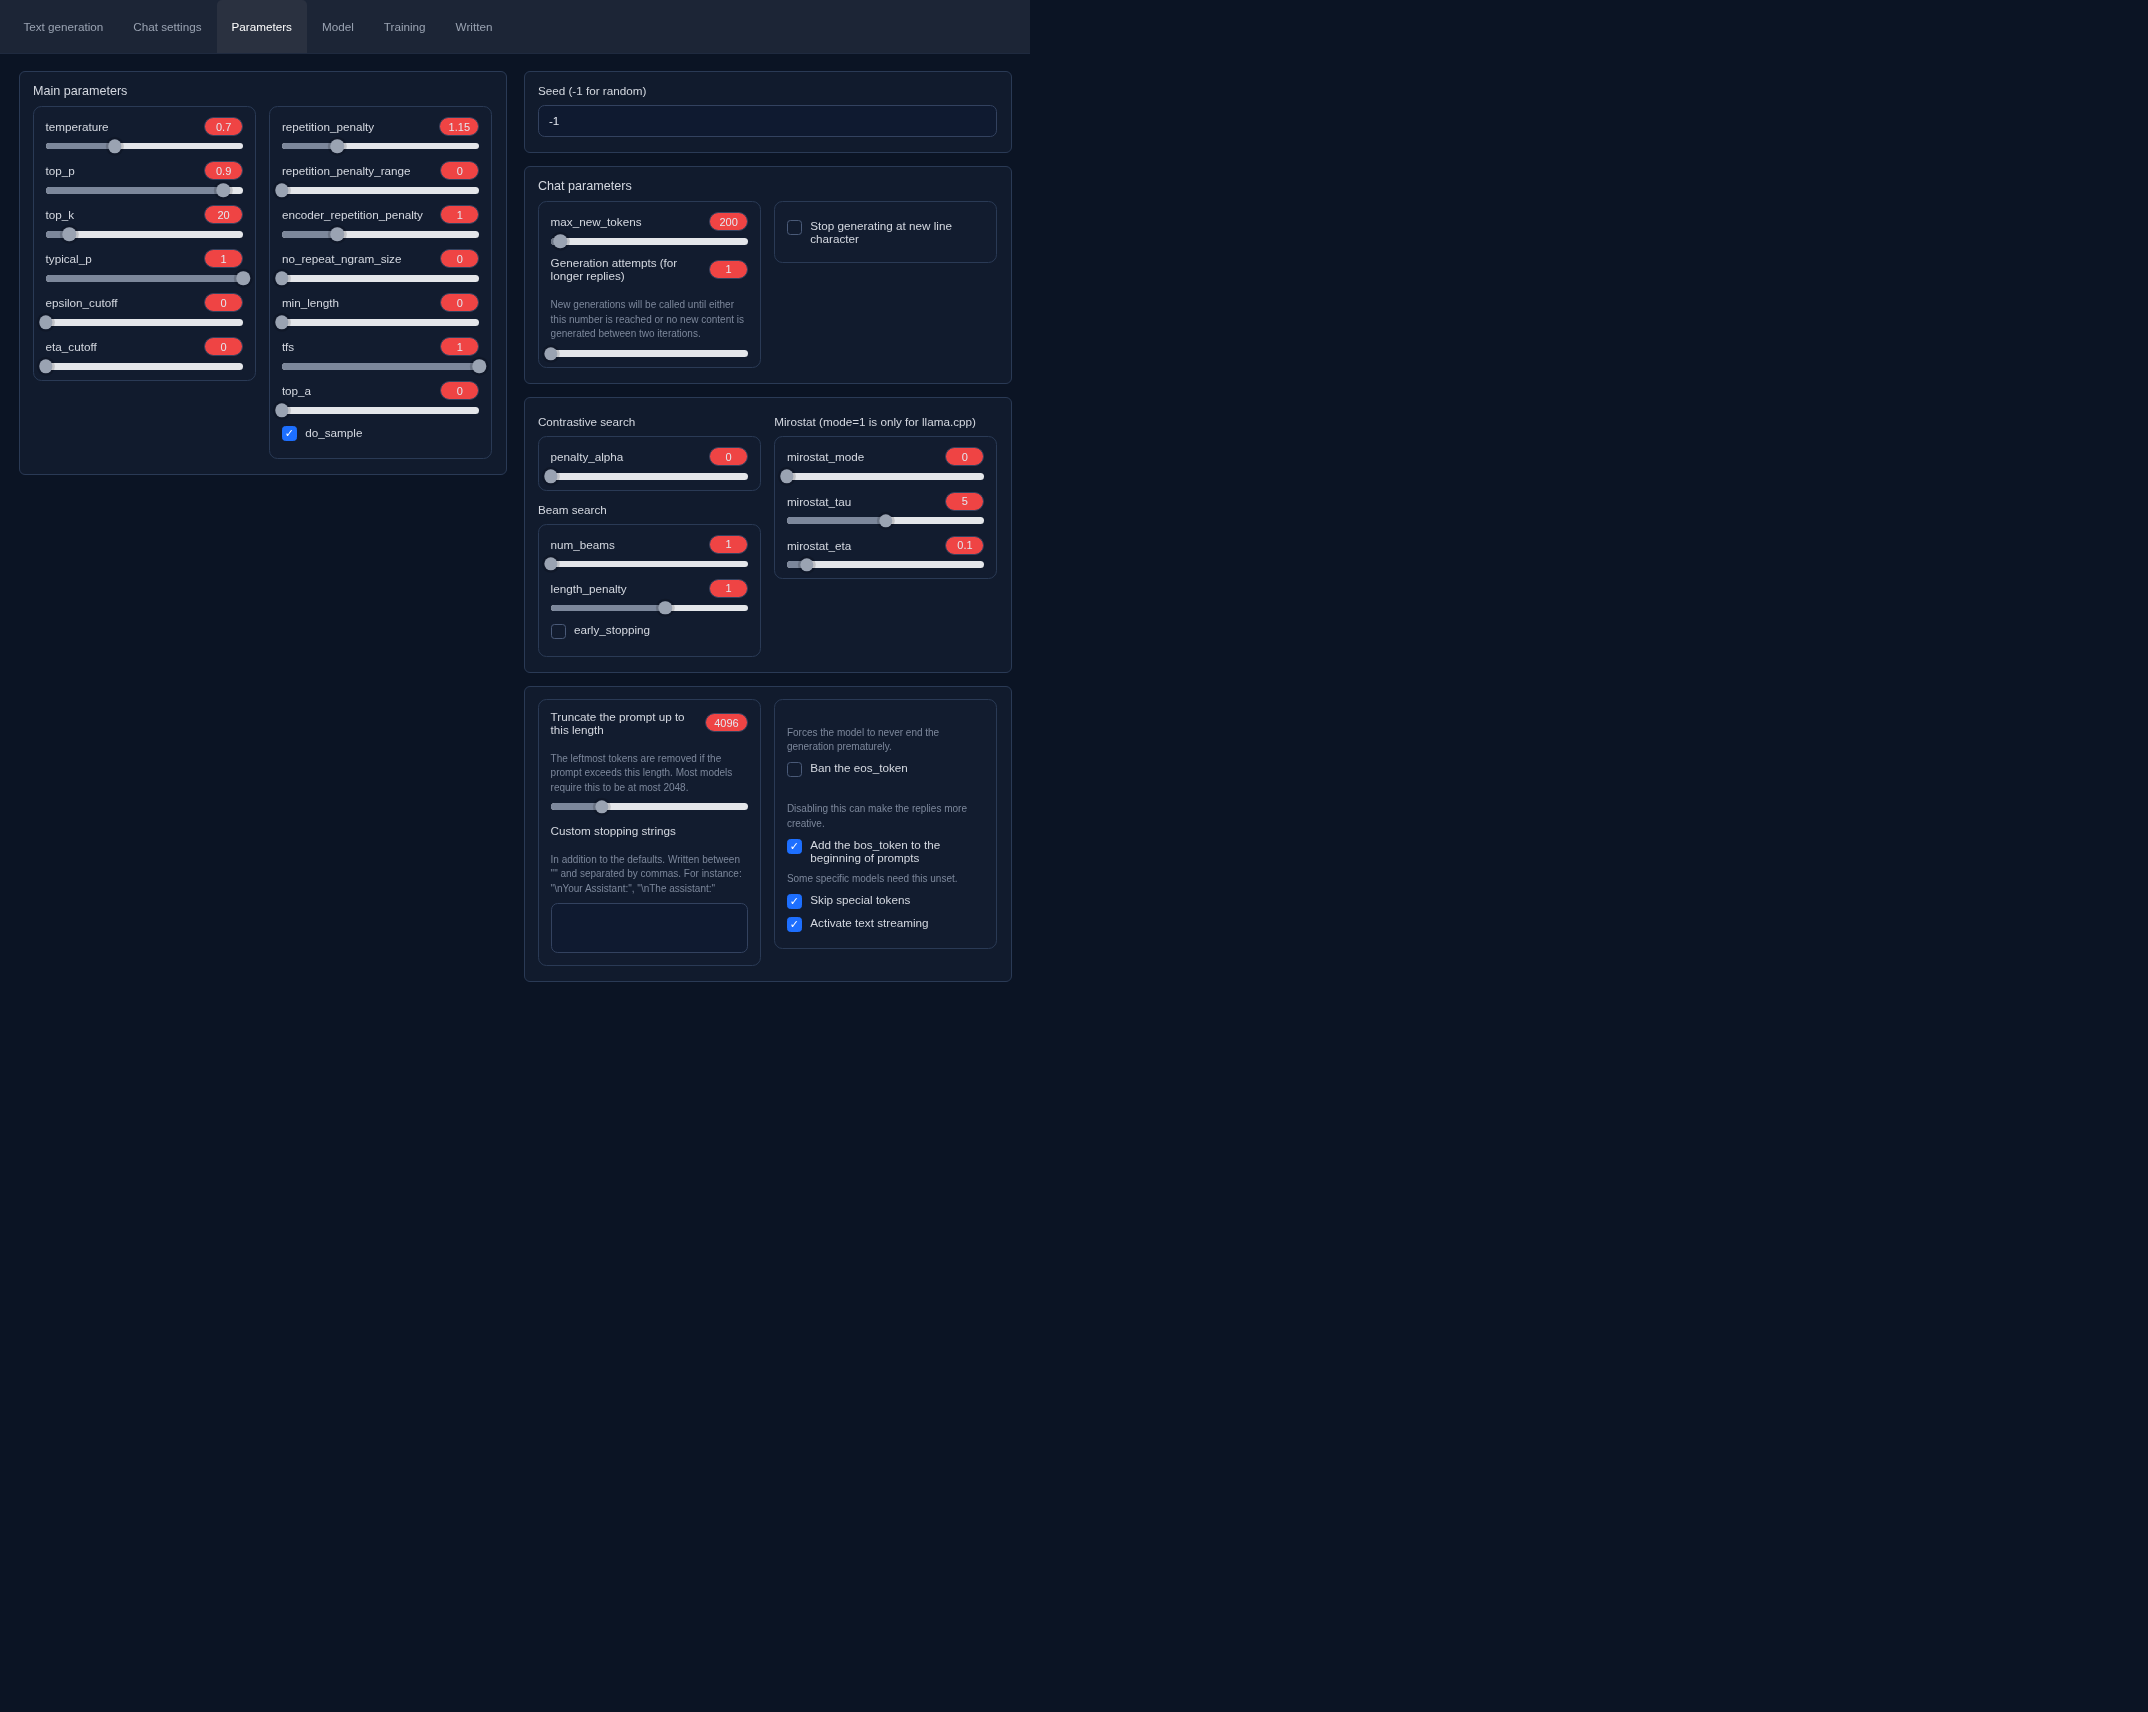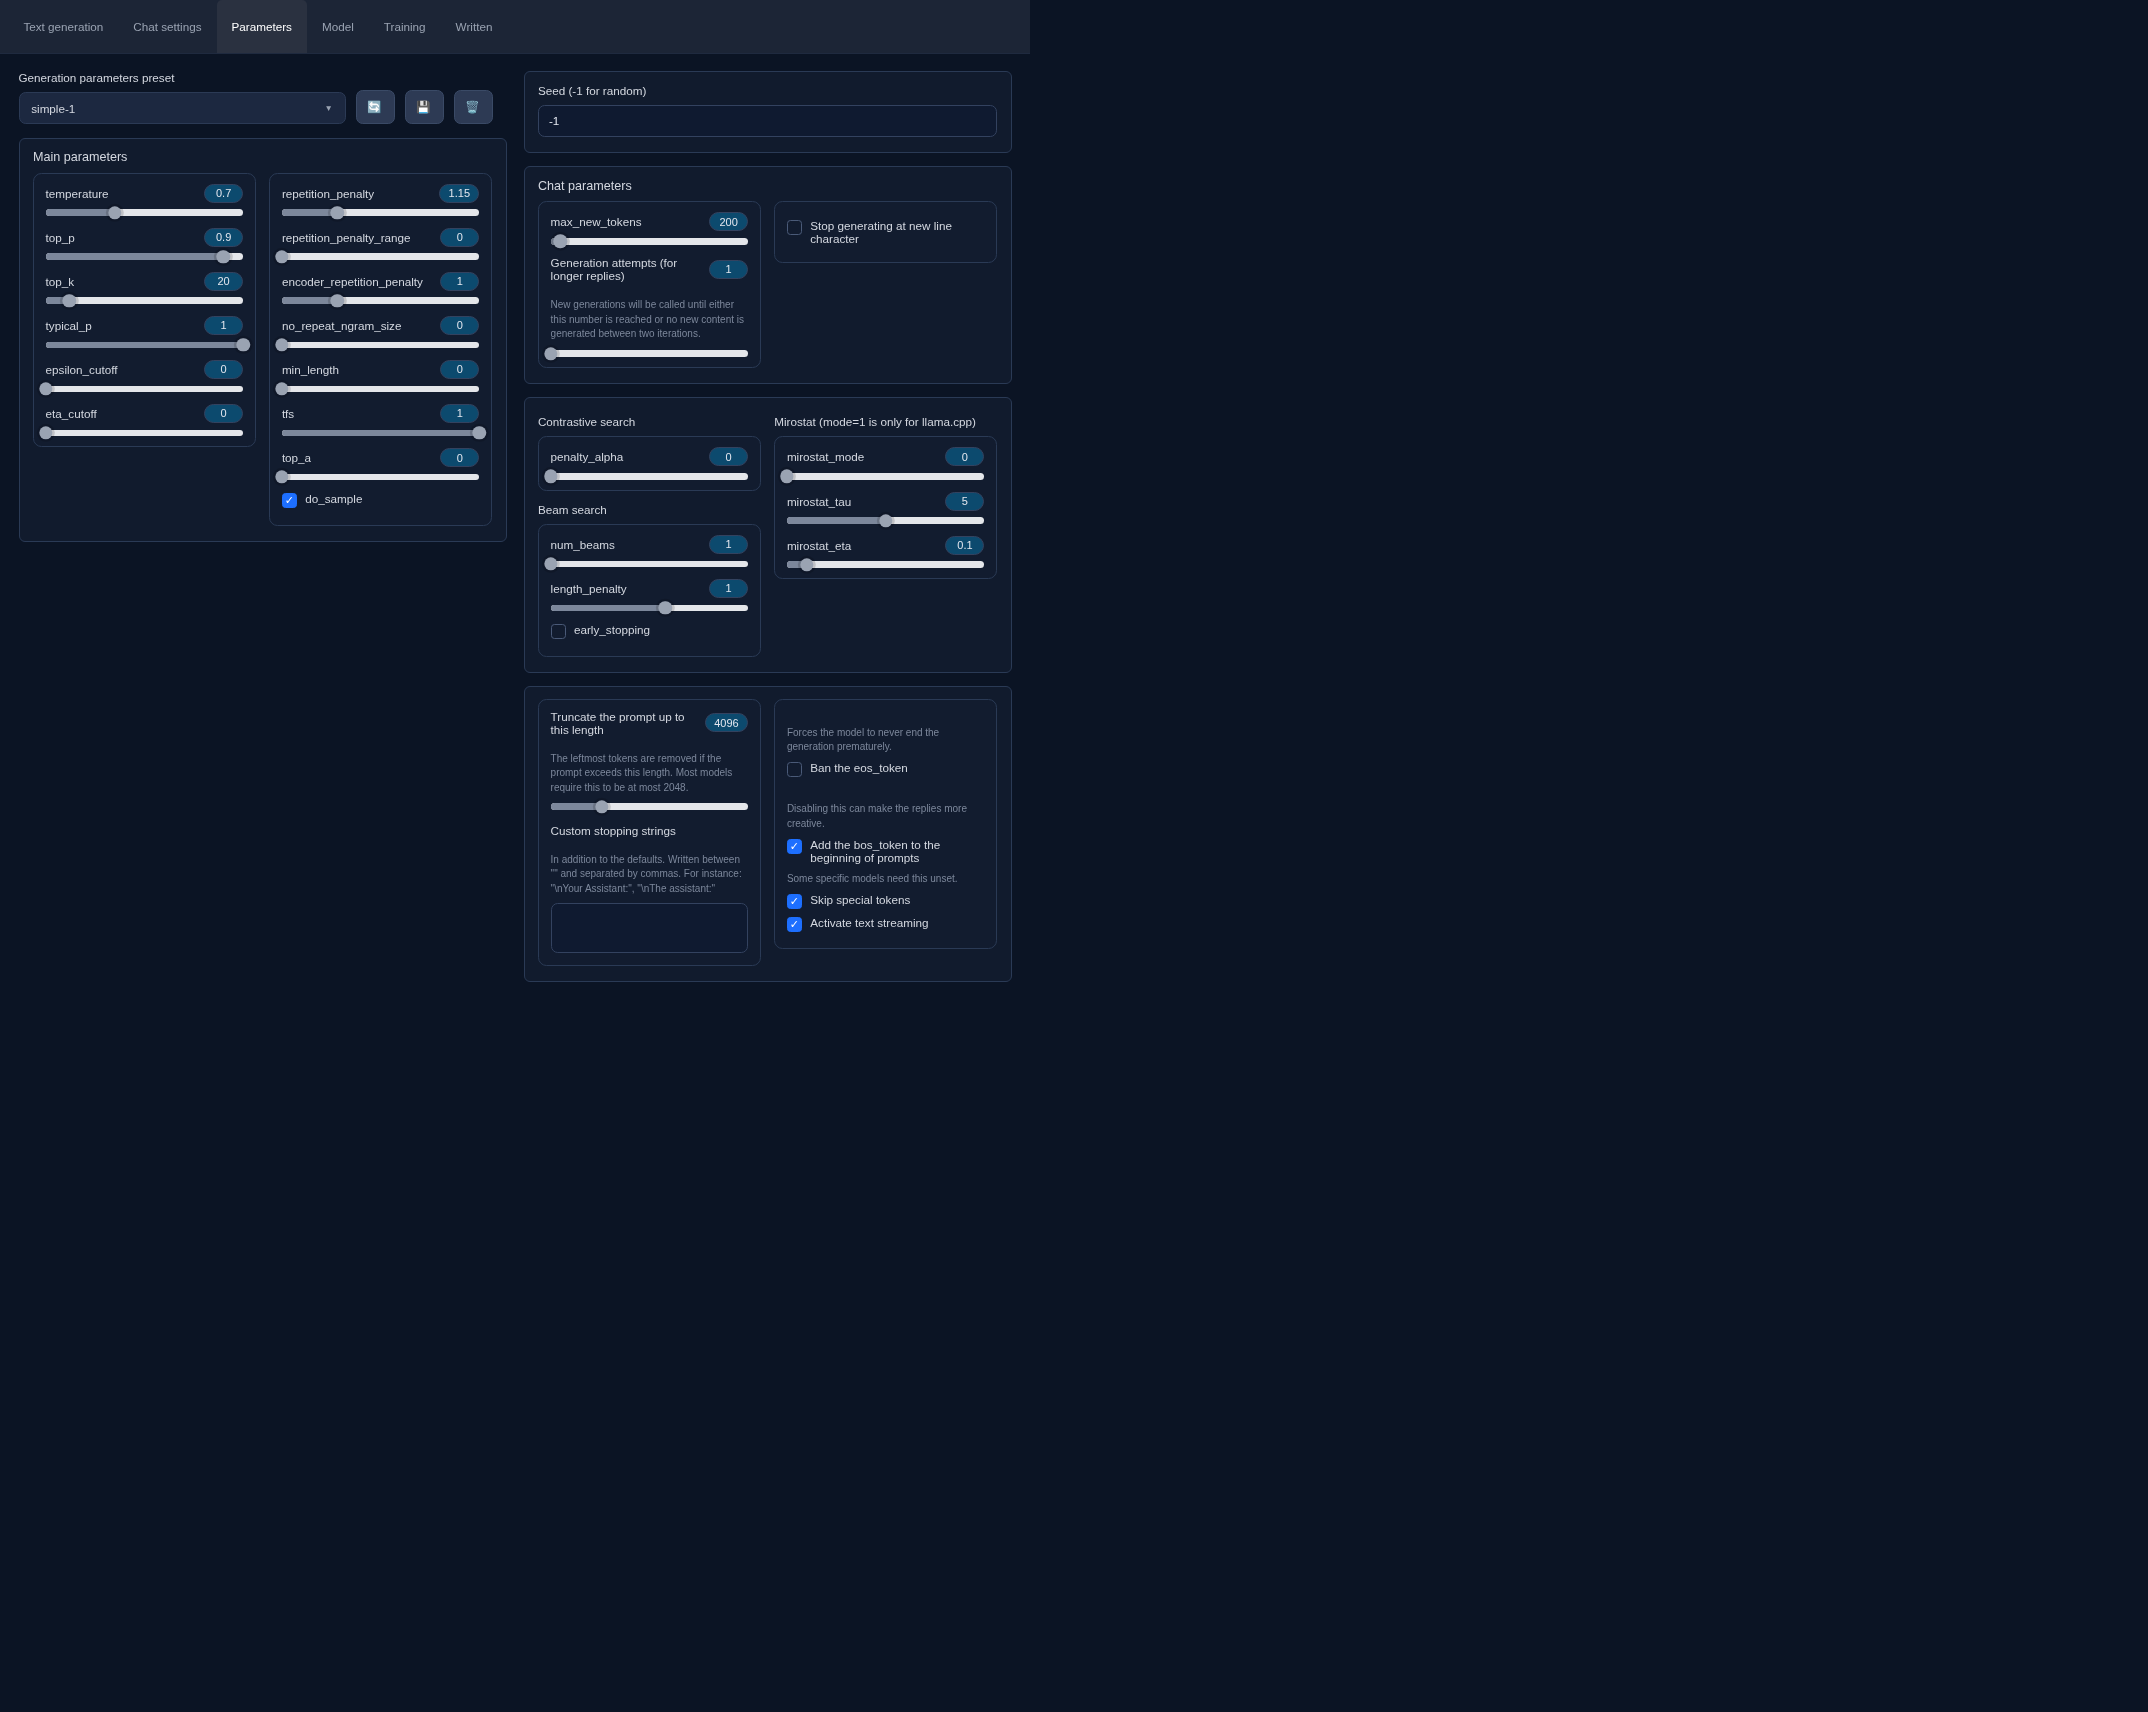--- a/index.html
+++ b/index.html
@@ -101,21 +101,21 @@
   .slider-head {
     display: flex;
     justify-content: space-between;
     align-items: center;
     margin-bottom: 6.7px;
   }
   .slider-head .lbl { font-size: 11.7px; color: #d4d8e0; }
   .valbox {
     min-width: 39px;
     text-align: center;
-    background: #0c4a6e;
+    background: #ef4444;
     border: 0.8px solid #33425f;
     border-radius: 11.7px;
     padding: 2.5px 8.4px;
     font-size: 11px;
     color: #e3e7ef;
   }
   .slider-track {
     position: relative;
     height: 6.7px;
     background: #e4e6ea;
@@ -203,38 +203,20 @@
     <div class="tab">Model</div>
     <div class="tab">Training</div>
     <div class="tab">Written</div>
   </div>
 
 <div class="page">
 
   <div class="columns">
 
     <div>
-      <div class="preset-row">
-        <div class="preset-block">
-          <div class="field-label">Generation parameters preset</div>
-          <div class="select">
-            <span>simple-1</span>
-            <span class="caret">▼</span>
-          </div>
-        </div>
-        <div class="iconbtn">
-          <span>🔄</span>
-        </div>
-        <div class="iconbtn">
-          <span>💾</span>
-        </div>
-        <div class="iconbtn">
-          <span>🗑️</span>
-        </div>
-      </div>
 
       <div class="panel">
         <div class="panel-title">Main parameters</div>
         <div class="subgrid2">
           <div class="subpanel" id="left-sliders-a">
               <div class="slider-row">
                 <div class="slider-head">
                   <span class="lbl">temperature</span>
                   <span class="valbox">0.7</span>
                 </div>

